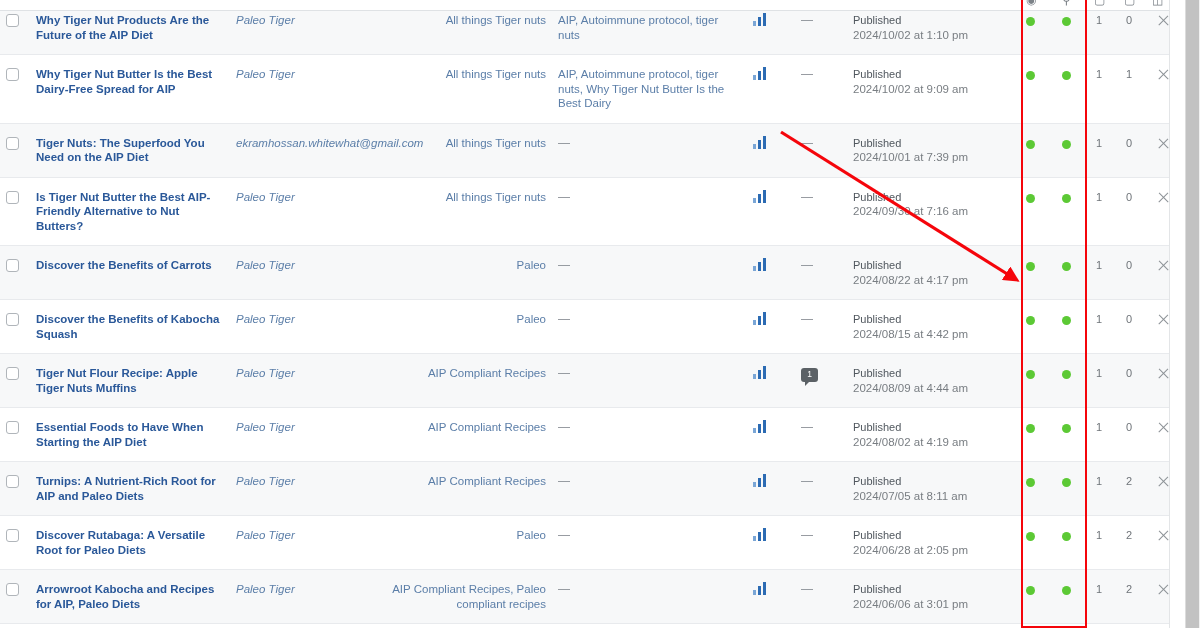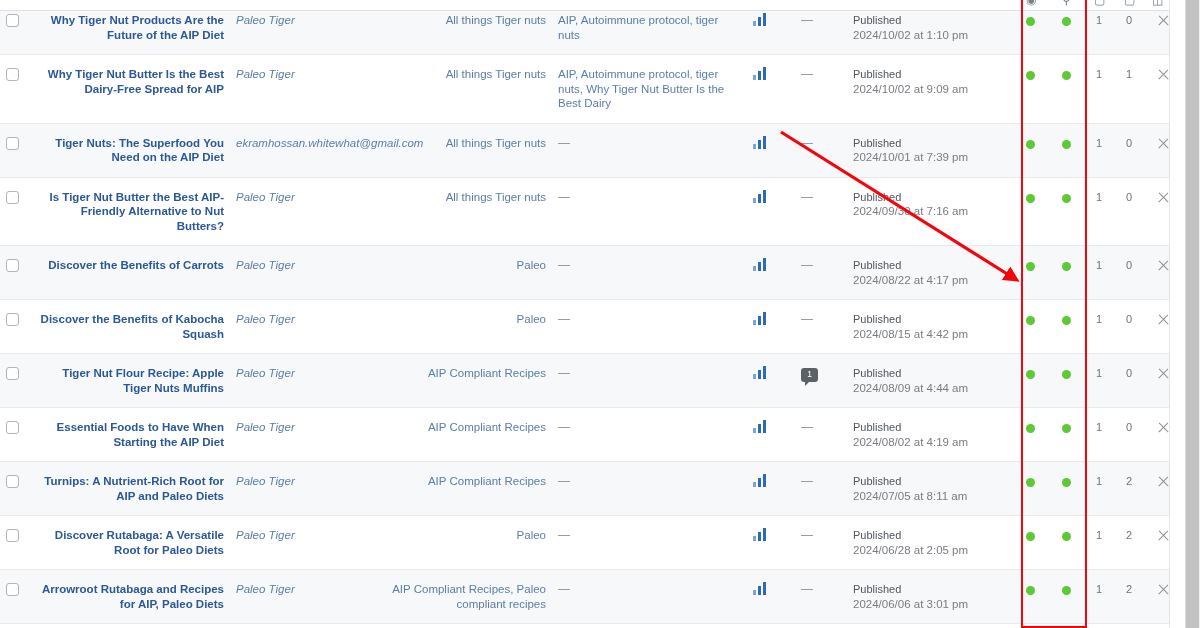--- a/index.html
+++ b/index.html
@@ -43,21 +43,21 @@
   table.posts td {
     vertical-align: top;
     padding: 12px 6px 12px 6px;
     font-size: 11.5px;
     line-height: 14.5px;
     color: #50575e;
   }
 
   
   .c-cb    { width: 30px;  padding-left: 8px; }
-  .c-title { width: 200px; text-align: right; }
+  .c-title { width: 200px; }
   .c-auth  { width: 132px; font-style: italic; }
   .c-cat   { width: 190px; text-align: right; }
   .c-tag   { width: 195px; }
   .c-stat  { width: 48px;  text-align: left; }
   .c-com   { width: 52px;  text-align: left; }
   .c-date  { width: 165px; }
   .c-g1    { width: 36px;  text-align: center; }
   .c-g2    { width: 36px;  text-align: center; }
   .c-n1    { width: 30px;  text-align: center; }
   .c-n2    { width: 30px;  text-align: center; }
@@ -467,21 +467,21 @@
             </td>
             <td class="c-g1"><span class="dot"></span></td>
             <td class="c-g2"><span class="dot"></span></td>
             <td class="c-n1"><span class="num">1</span></td>
             <td class="c-n2"><span class="num">2</span></td>
             <td class="c-x"><span class="xicon"></span></td>
           </tr>
           <tr class="row alt">
             <td class="c-cb"><span class="cb"></span></td>
             <td class="c-title">
-              <a class="title-link">Arrowroot Rutabaga and Recipes for AIP, Paleo Diets</a>
+              <a class="title-link">Arrowroot Kabocha and Recipes for AIP, Paleo Diets</a>
             </td>
             <td class="c-auth">
               <a class="auth-link">Paleo Tiger</a>
             </td>
             <td class="c-cat">
               <a class="cat-link">AIP Compliant Recipes, Paleo compliant recipes</a>
             </td>
             <td class="c-tag"><span class="dash">—</span></td>
             <td class="c-stat"><span class="bars"><i></i><i></i><i></i></span></td>
             <td class="c-com"><span class="dash">—</span></td>

